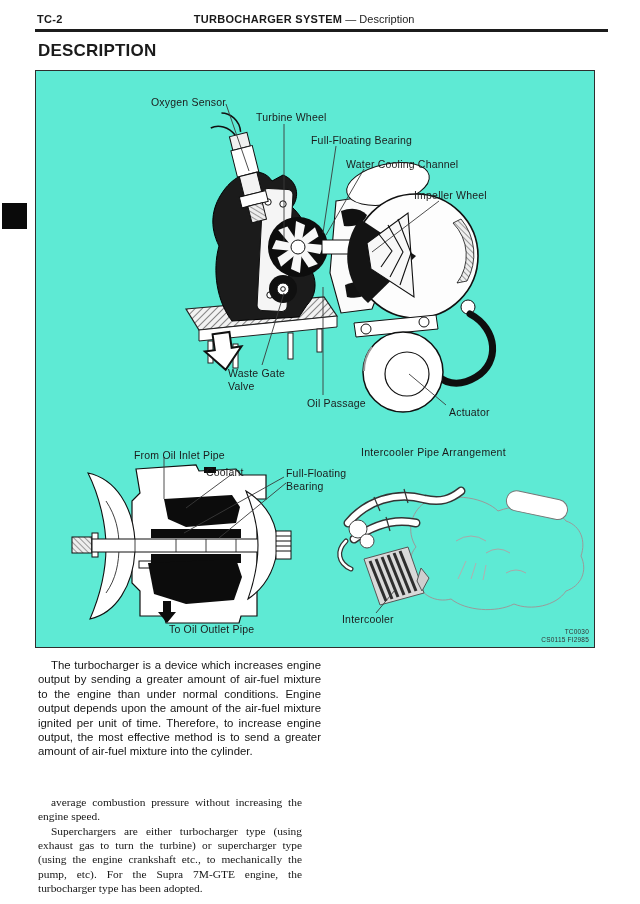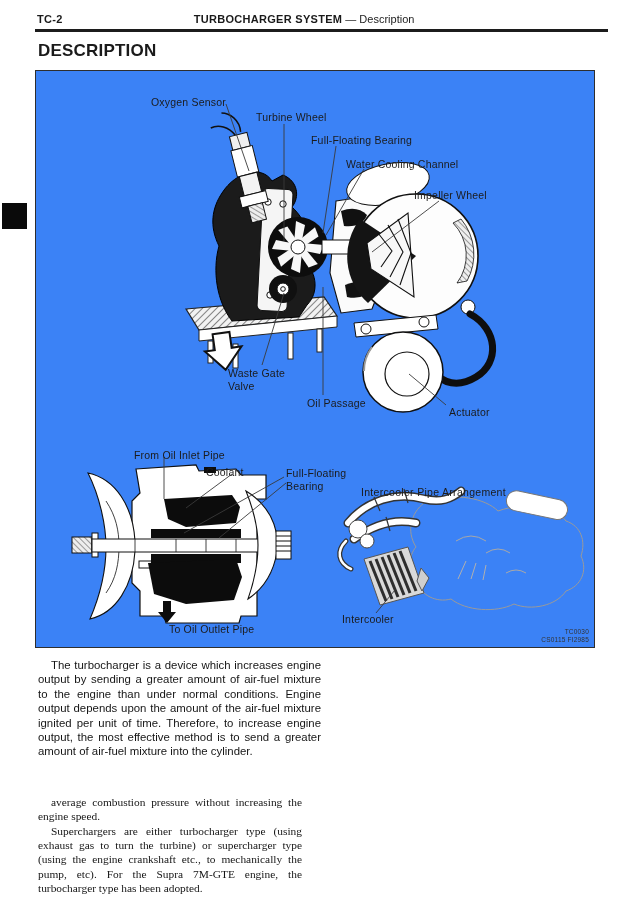--- a/index.html
+++ b/index.html
@@ -13,21 +13,21 @@
   .running-title{position:absolute;left:0;top:13px;width:608px;text-align:center;font-size:11px;}
   .running-title .t-bold{font-weight:bold;letter-spacing:.3px;}
   .running-title .t-sep{font-weight:normal;padding:0 3px;color:#2a2a2a;}
   .running-title .t-sub{font-weight:normal;color:#222;}
   .header-rule{position:absolute;left:35px;top:29px;width:573px;height:3px;background:#1c1c1c;}
   .section-heading{position:absolute;left:38px;top:41px;font-size:17px;font-weight:bold;letter-spacing:.2px;}
   .thumb-tab{position:absolute;left:2px;top:203px;width:25px;height:26px;background:#0a0a0a;}
   
   .figure-box{
     position:absolute;left:35px;top:70px;width:560px;height:578px;
-    border:1.5px solid #2e2e2e;box-sizing:border-box;background:#3b82f6;
+    border:1.5px solid #2e2e2e;box-sizing:border-box;background:#5eead4;
   }
   .figure-box svg{position:absolute;left:0;top:0;}
   .fig-label{
     position:absolute;font-size:10.5px;line-height:12.5px;letter-spacing:.2px;
     color:#1b1b1b;white-space:pre-line;
   }
   .fig-title{font-size:10.5px;letter-spacing:.3px;}
   .fig-codes{
     position:absolute;right:5px;bottom:4px;text-align:right;
     font-size:6.5px;line-height:7.5px;color:#333;letter-spacing:.2px;
@@ -251,21 +251,21 @@
 Valve</div>
     <div class="fig-label" style="left:271px;top:326px;">Oil Passage</div>
     <div class="fig-label" style="left:413px;top:335px;">Actuator</div>
 
     <div class="fig-label" style="left:98px;top:378px;">From Oil Inlet Pipe</div>
     <div class="fig-label" style="left:170px;top:395px;">Coolant</div>
     <div class="fig-label" style="left:250px;top:396px;">Full-Floating
 Bearing</div>
     <div class="fig-label" style="left:105px;top:552px;margin-left:28px;">To Oil Outlet Pipe</div>
 
-    <div class="fig-label fig-title" style="left:325px;top:375px;margin-top:40px;">Intercooler Pipe Arrangement</div>
+    <div class="fig-label fig-title" style="left:325px;top:375px;">Intercooler Pipe Arrangement</div>
     <div class="fig-label" style="left:306px;top:542px;">Intercooler</div>
 
     <div class="fig-codes">
       <div>TC0030</div>
       <div>CS0115 FI2985</div>
     </div>
   </div>
 
   <div class="columns">
     <div class="col col-left">

